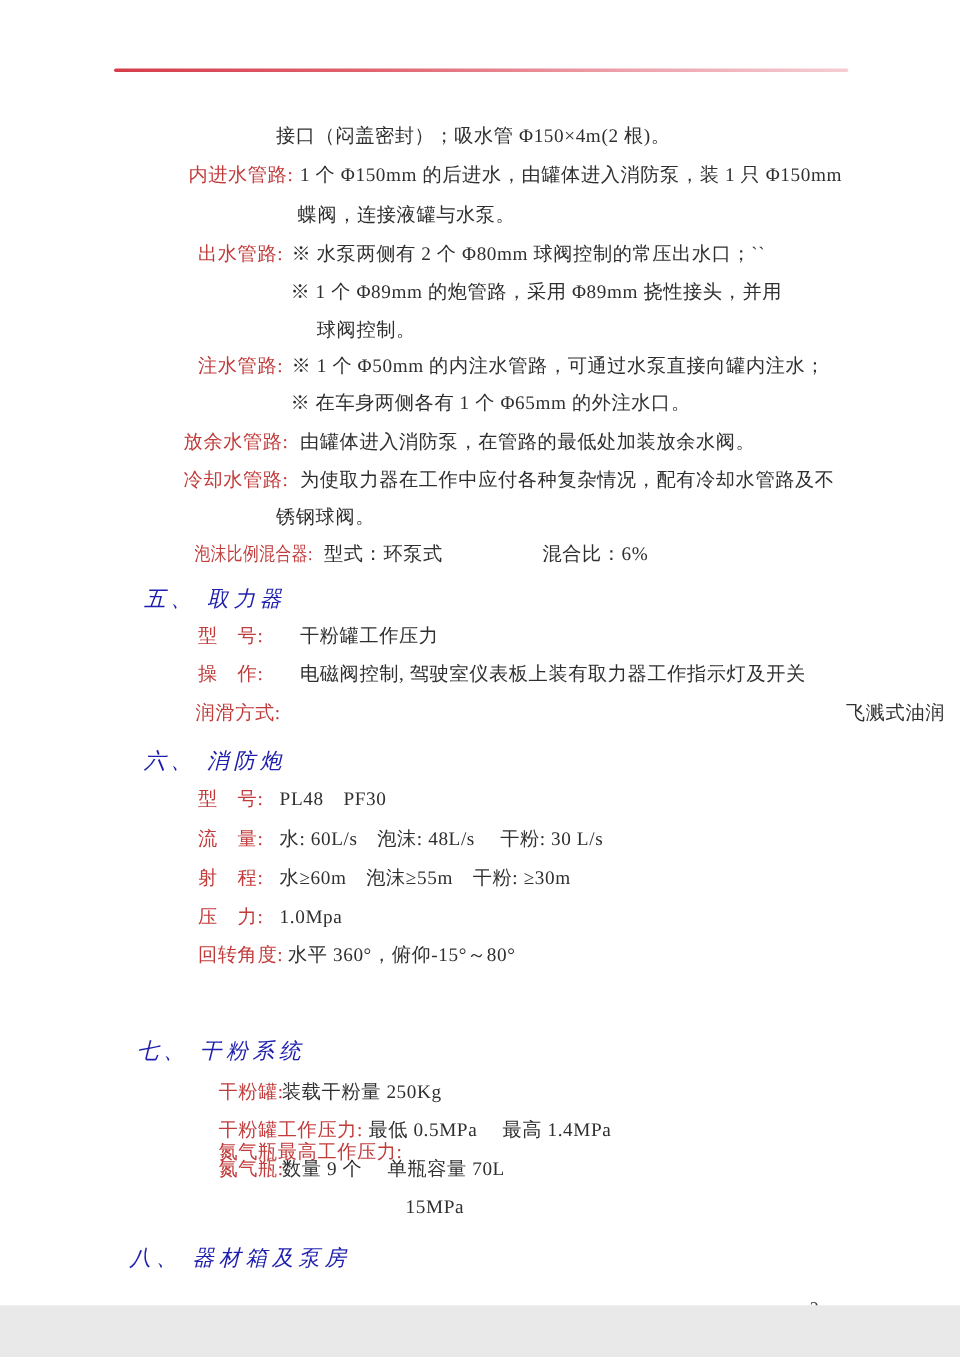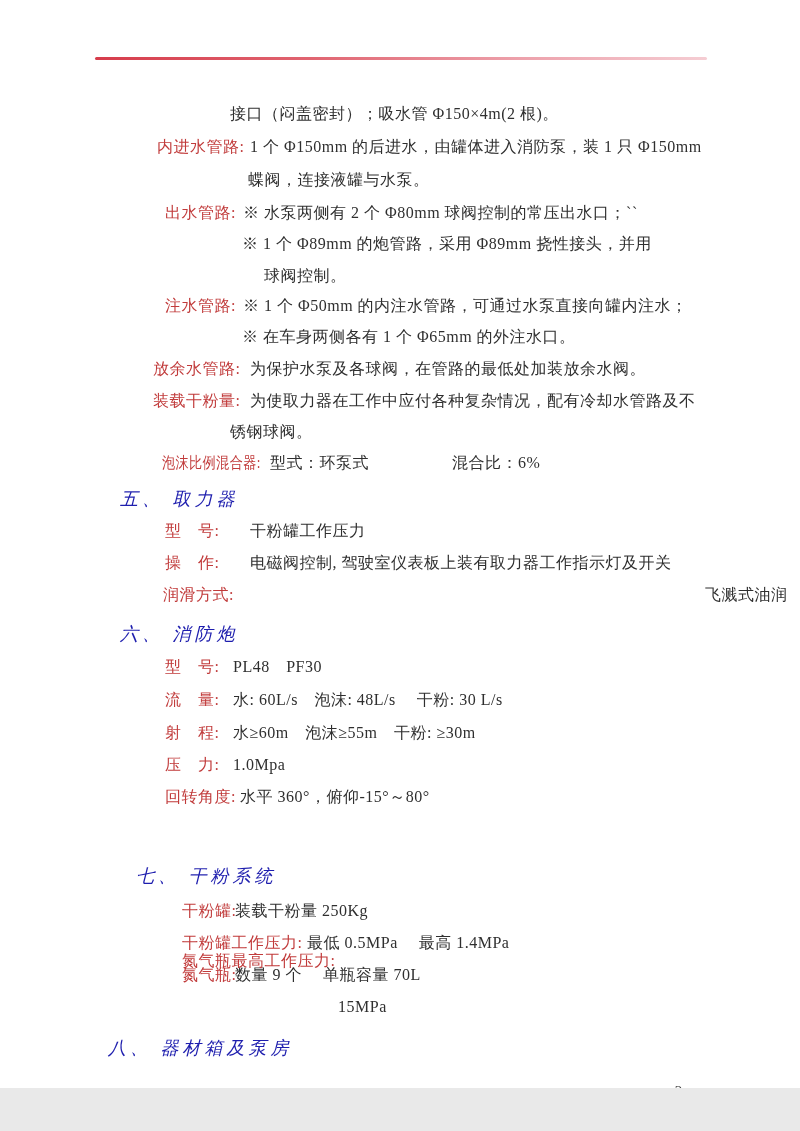--- a/index.html
+++ b/index.html
@@ -60,23 +60,23 @@
   <span class="t lbl" style="left:165px;top:203px">出水管路:</span>
   <span class="t" style="left:243px;top:203px">※ 水泵两侧有 2 个 Φ80mm 球阀控制的常压出水口；``</span>
   <span class="t" style="left:242px;top:234px">※ 1 个 Φ89mm 的炮管路，采用 Φ89mm 挠性接头，并用</span>
   <span class="t" style="left:264px;top:266px">球阀控制。</span>
 
   <span class="t lbl" style="left:165px;top:296px">注水管路:</span>
   <span class="t" style="left:243px;top:296px">※ 1 个 Φ50mm 的内注水管路，可通过水泵直接向罐内注水；</span>
   <span class="t" style="left:242px;top:327px">※ 在车身两侧各有 1 个 Φ65mm 的外注水口。</span>
 
   <span class="t lbl" style="left:153px;top:359px">放余水管路:</span>
-  <span class="t" style="left:250px;top:359px">为保护水泵及各球阀，在管路的最低处加装放余水阀。</span>
+  <span class="t" style="left:250px;top:359px">由罐体进入消防泵，在管路的最低处加装放余水阀。</span>
 
-  <span class="t lbl" style="left:153px;top:391px">装载干粉量:</span>
+  <span class="t lbl" style="left:153px;top:391px">冷却水管路:</span>
   <span class="t" style="left:250px;top:391px">为使取力器在工作中应付各种复杂情况，配有冷却水管路及不</span>
   <span class="t" style="left:230px;top:422px">锈钢球阀。</span>
 
   <span class="t lbl" style="left:162px;top:453px"><span class="squeeze">泡沫比例混合器:</span></span>
   <span class="t" style="left:270px;top:453px">型式：环泵式</span>
   <span class="t" style="left:452px;top:453px">混合比：6%</span>
 
   <span class="hdr" style="left:120px;top:488px">五、 取力器</span>
 
   <span class="t lbl" style="left:165px;top:521px">型　号:</span>
@@ -98,21 +98,21 @@
 
   <span class="t lbl" style="left:165px;top:723px">射　程:</span>
   <span class="t" style="left:233px;top:723px">水≥60m　泡沫≥55m　干粉: ≥30m</span>
 
   <span class="t lbl" style="left:165px;top:755px">压　力:</span>
   <span class="t" style="left:233px;top:755px">1.0Mpa</span>
 
   <span class="t lbl" style="left:165px;top:787px">回转角度:</span>
   <span class="t" style="left:240px;top:787px">水平 360°，俯仰-15°～80°</span>
 
-  <span class="hdr" style="left:136px;top:865px">七、 干粉系统</span>
+  <span class="hdr" style="left:114px;top:865px">七、 干粉系统</span>
 
   <span class="t lbl" style="left:182px;top:901px">干粉罐:</span>
   <span class="t" style="left:235px;top:901px">装载干粉量 250Kg</span>
 
   <span class="t lbl" style="left:182px;top:933px">干粉罐工作压力:</span>
   <span class="t" style="left:307px;top:933px">最低 0.5MPa　 最高 1.4MPa</span>
 
   <span class="t lbl" style="left:182px;top:965px">氮气瓶:</span>
   <span class="t" style="left:235px;top:965px">数量 9 个　 单瓶容量 70L</span>
 

